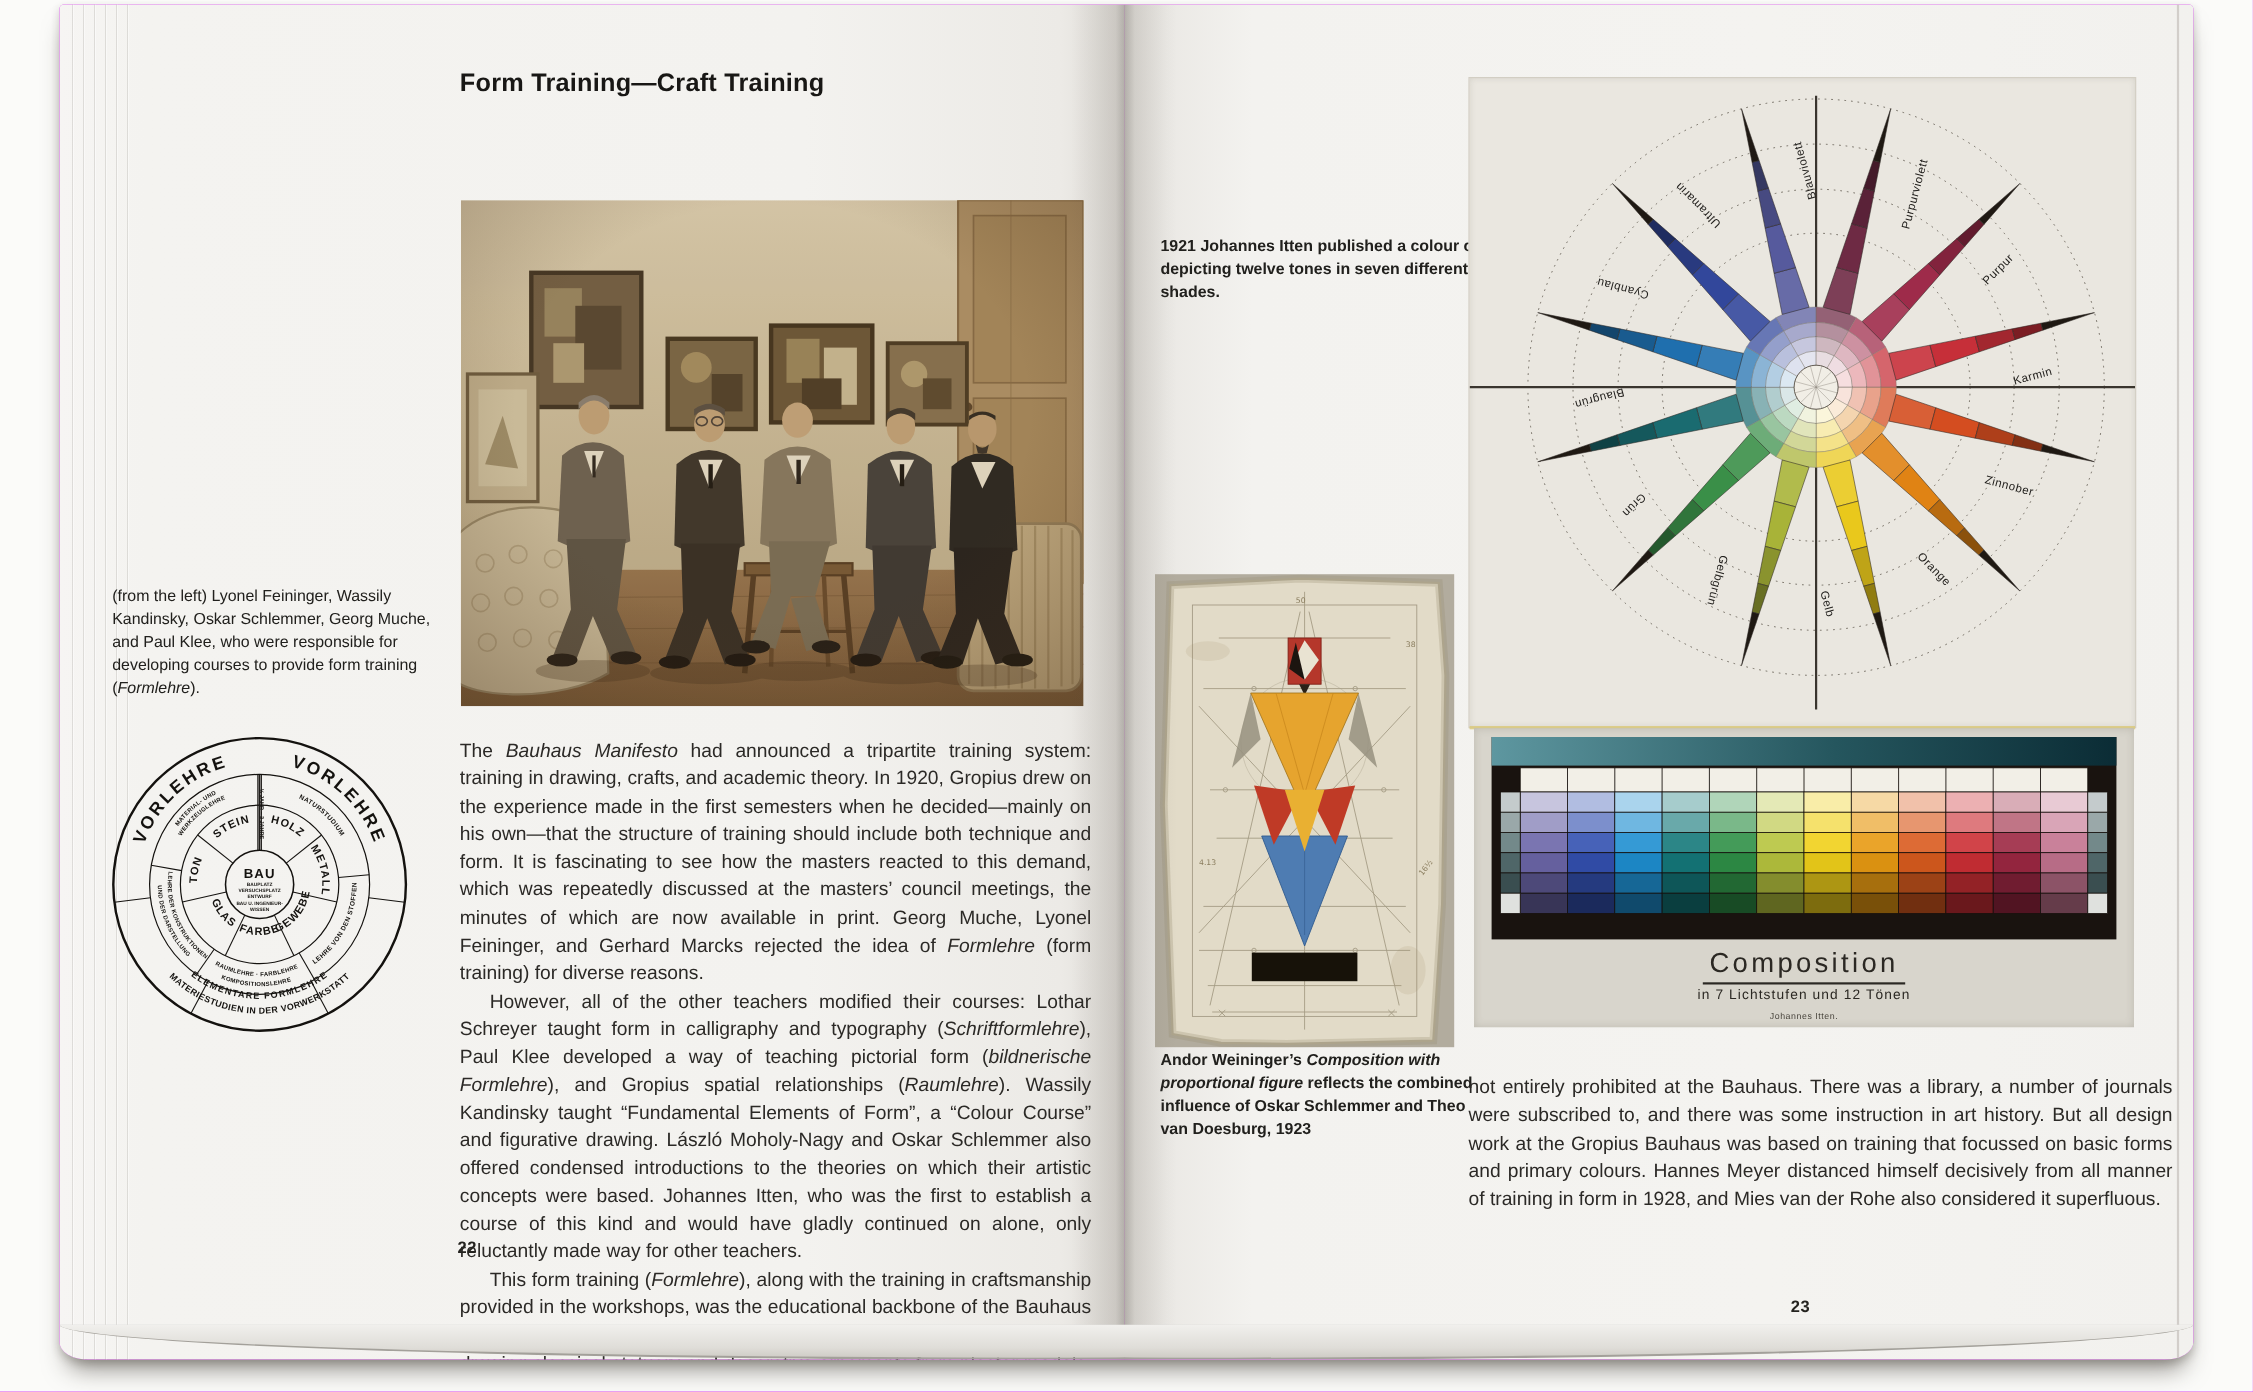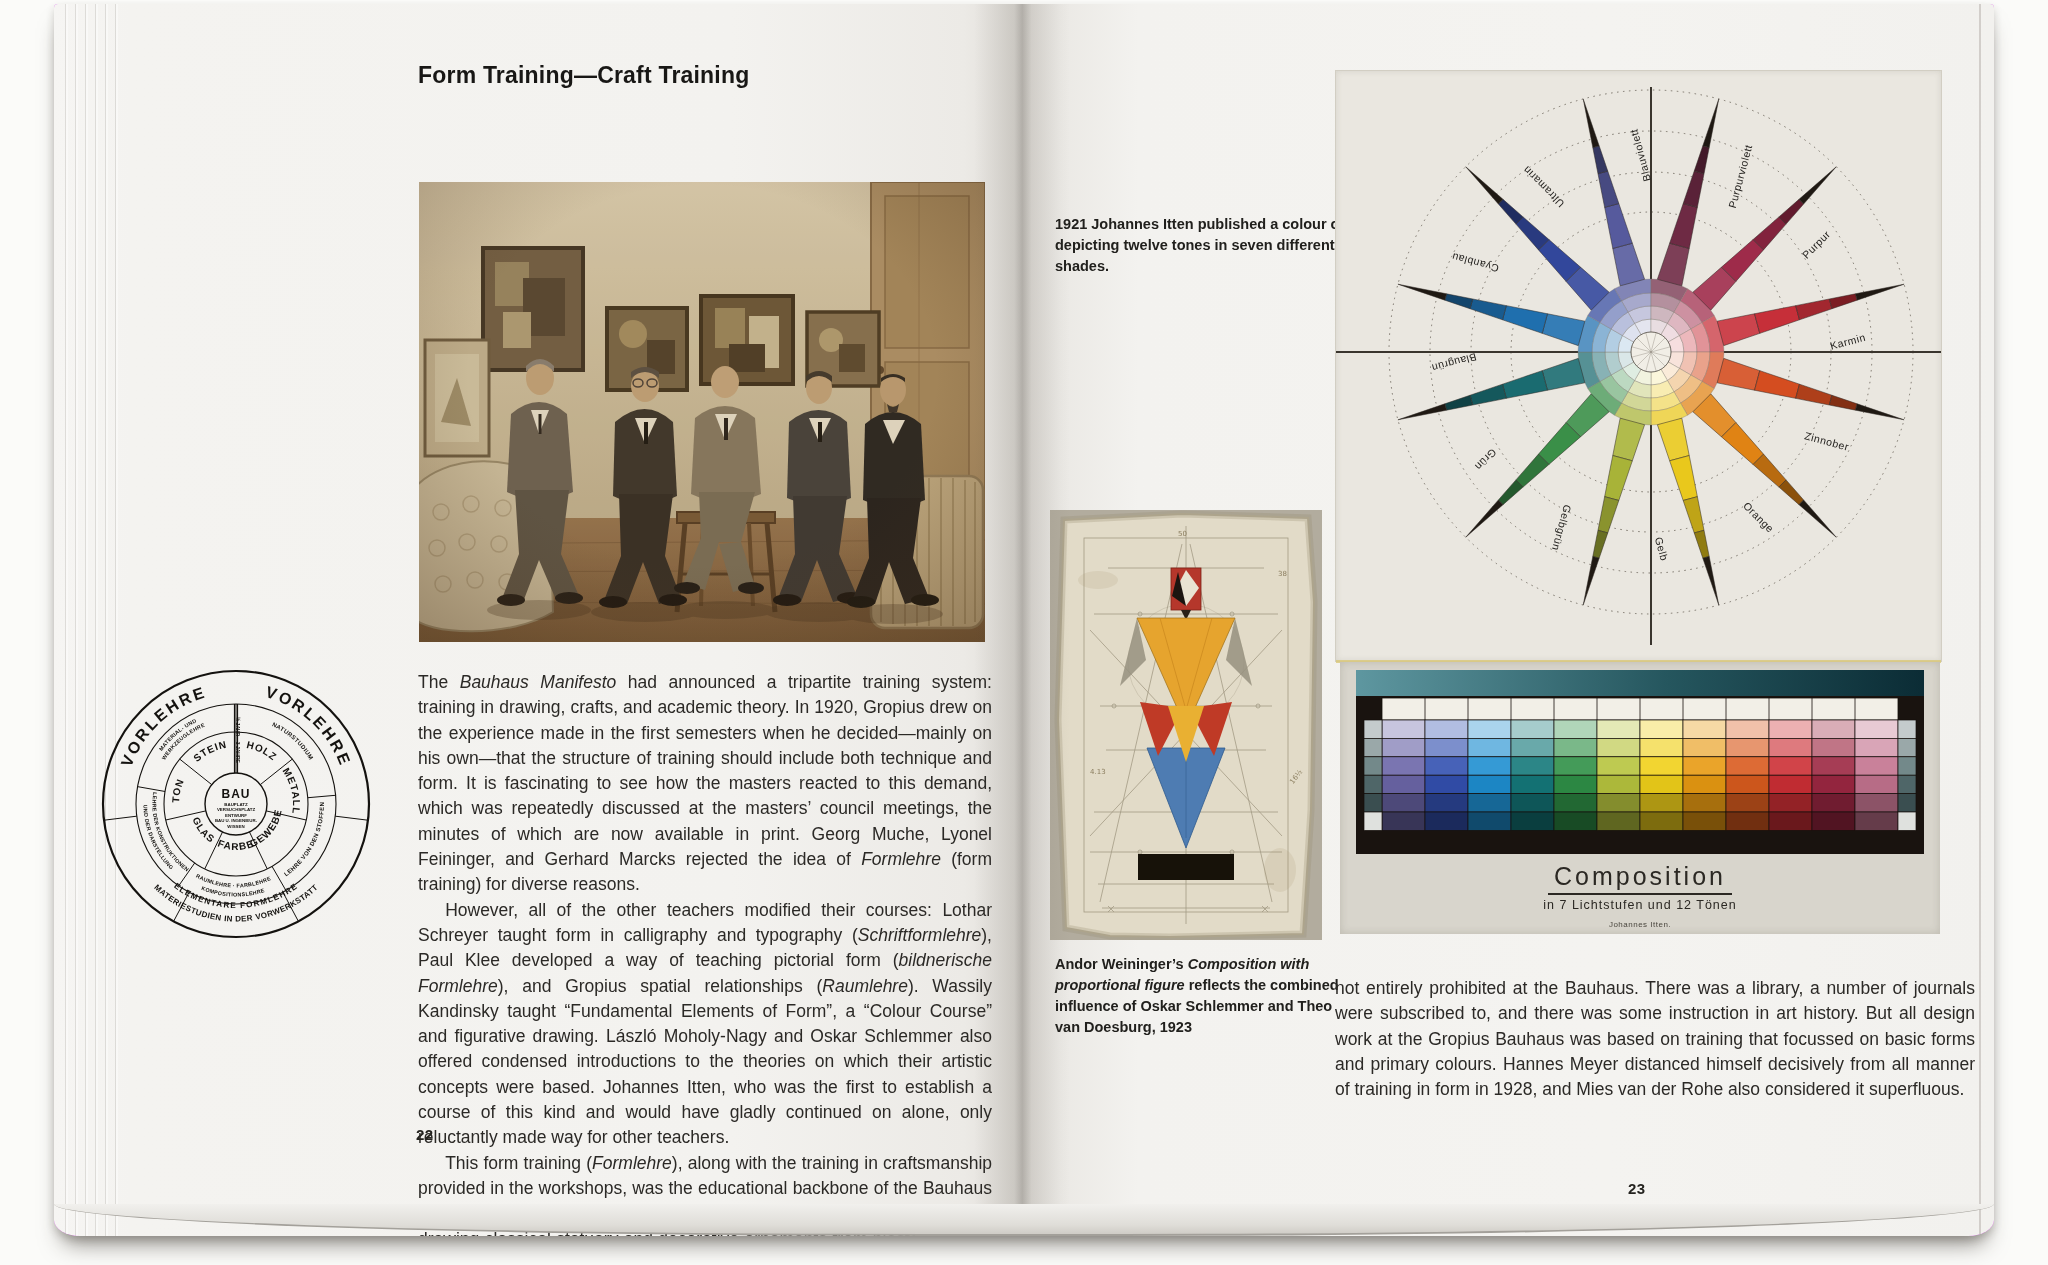--- a/index.html
+++ b/index.html
@@ -31,21 +31,21 @@
   .body-text p + p{text-indent:1.55em;}
   .b{font-weight:700;}
   .pagenum{font-size:15px;font-weight:600;color:#24231f;letter-spacing:.5px;}
   .plate-star{background:#eae7e0;border:1px solid #d2cec3;box-shadow:0 0 6px rgba(90,85,70,.15) inset;}
   .plate-star::after{content:"";position:absolute;left:0;right:0;bottom:-2px;height:3px;background:#d9c878;opacity:.8;}
   .plate-fk{background:#d8d5cc;box-shadow:0 0 8px rgba(80,75,62,.2) inset;}
   .fk-caption{text-align:center;color:#2b2823;}
   .fk-title{display:inline-block;font-size:25px;letter-spacing:3px;font-weight:500;border-bottom:2.5px solid #2b2823;padding:0 6px 2px 6px;}
   .fk-sub{font-size:12.5px;letter-spacing:1px;margin-top:6px;text-align:right;}
   .fk-credit{font-size:8px;letter-spacing:.5px;margin-top:4px;color:#4a463e;}
-  .weininger-wrap{background:#b2ac9e;}
+  .weininger-wrap{background:#b2ac9e;margin-top:12px;}
   svg{display:block;}
 </style>
 </head>
 <body>
 
 <div class="book">
   <div class="page page-left">
     <div class="stack-left"></div>
 
     <h1 class="abs page-title" style="left:364px;top:58px;margin:0;">Form Training—Craft Training</h1>
@@ -220,20 +220,21 @@
             <path d="M462 200 Q474 190 486 200 L486 196 Q474 188 462 196 Z" fill="#2e2820"></path>
             <path d="M468 222 Q474 228 480 222 L478 230 L470 230 Z" fill="#3a3229"></path>
           </g>
         </g>
         <rect x="0" y="0" width="566" height="460" fill="rgba(116,86,48,.14)"></rect>
         <rect x="0" y="0" width="566" height="460" fill="url(#vig)"></rect>
       </svg>
     </div>
 
     <div class="abs caption" style="left:48px;top:528px;width:306px;">
+        <p><span>(from the left) Lyonel Feininger, Wassily Kandinsky, Oskar Schlemmer, Georg Muche, and Paul Klee, who were responsible for developing courses to provide form training (</span><i>Formlehre</i><span>).</span></p>
       </div>
 
     <div class="abs" style="left:44px;top:662px;width:276px;height:276px;">
       <svg id="cur-svg" viewBox="0 0 276 276" width="276" height="276">
           <defs>
             <path id="cArc0" d="M88.98842051897822 108.89905367903847 A57 57 0 0 1 191.32030975730243 158.14806609541765" fill="none"></path>
             <path id="cArc1" d="M88.98842051897822 108.89905367903847 A57 57 0 0 1 191.32030975730243 158.14806609541765" fill="none"></path>
             <path id="cArc2" d="M130.16566087588262 81.54096059541641 A57 57 0 0 1 155.51932721458903 192.24088102112796" fill="none"></path>
             <path id="cArc3" d="M130.16566087588262 81.54096059541641 A57 57 0 0 1 155.51932721458903 192.24088102112796" fill="none"></path>
             <path id="cArc4" d="M112.54398873480619 176.3143770726646 A46 46 0 0 0 169.7224990118408 104.68809437387648" fill="none"></path>

